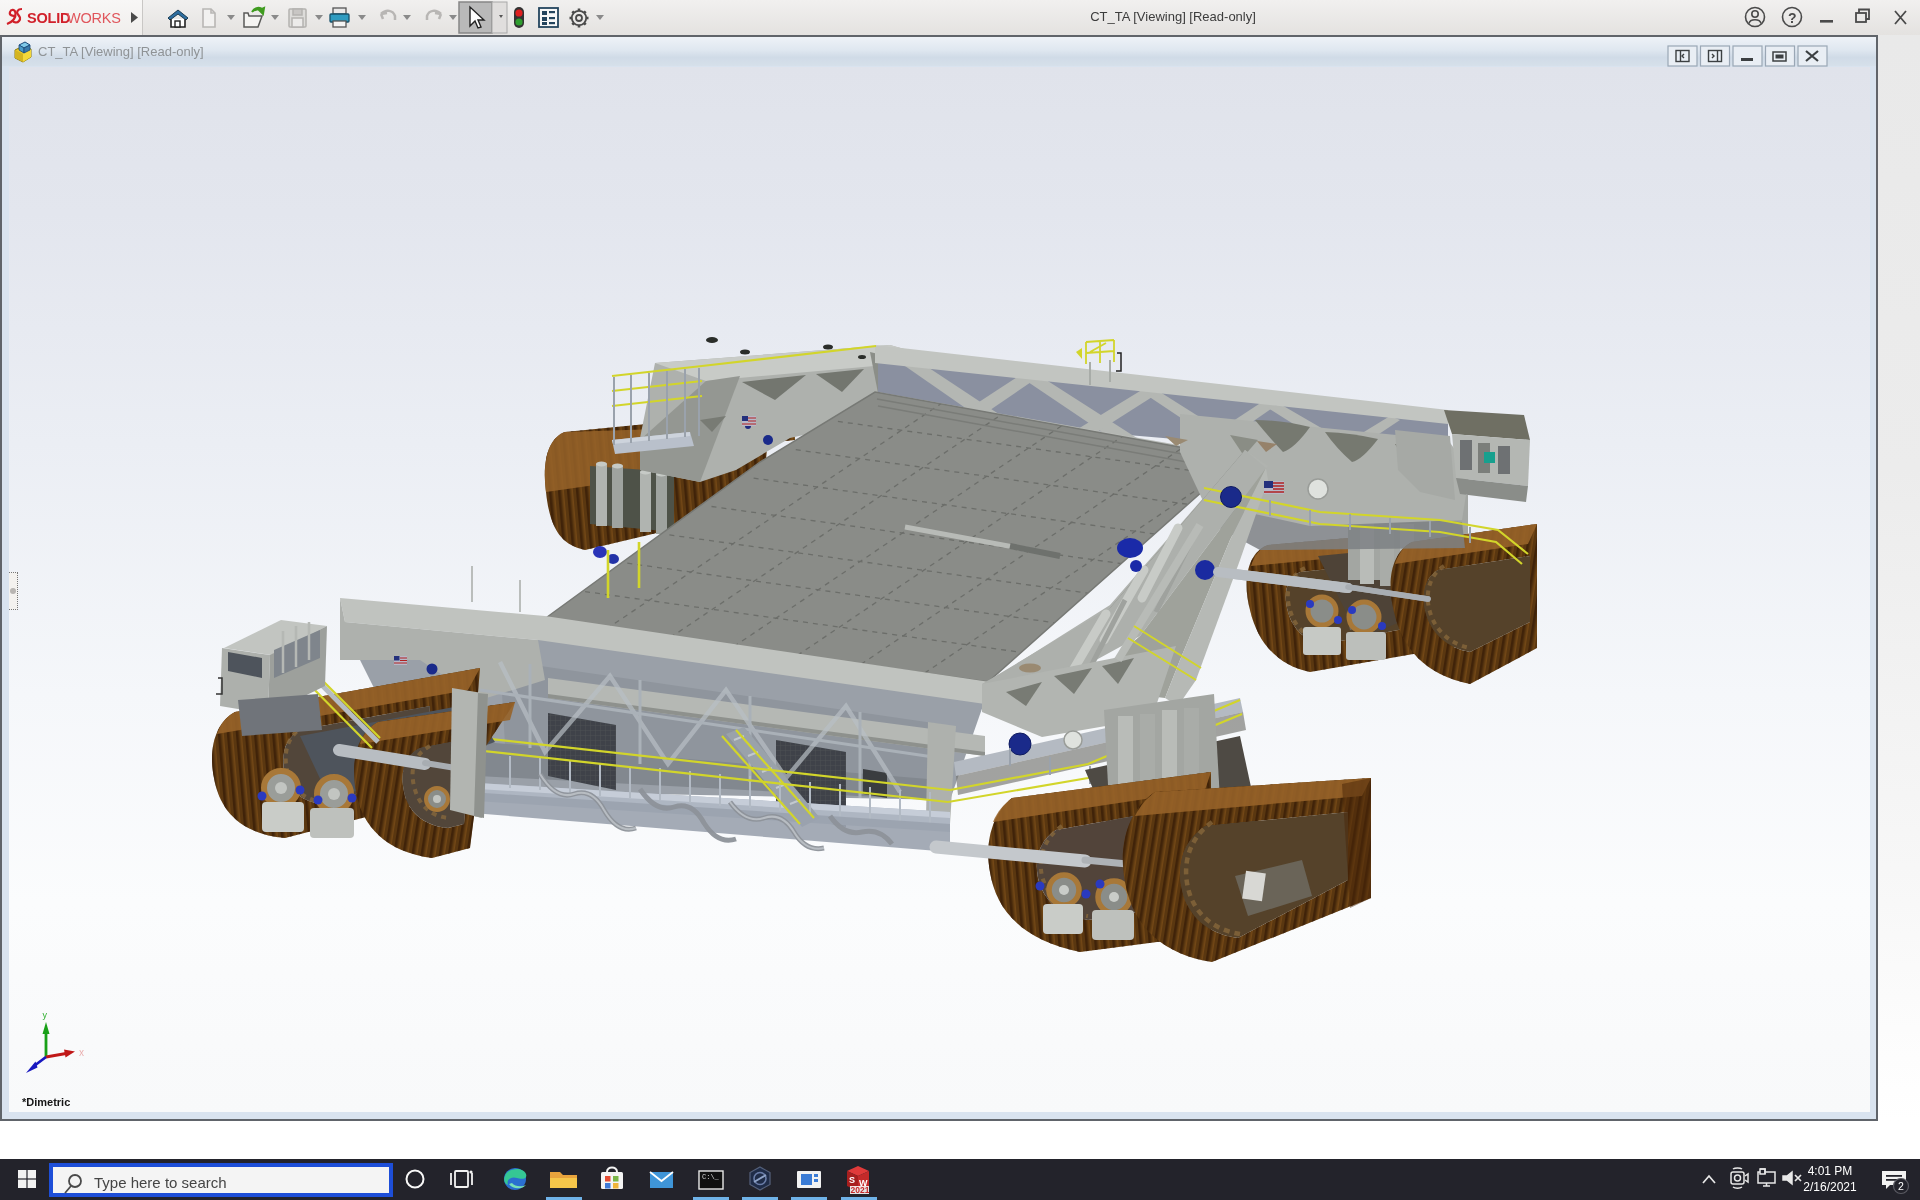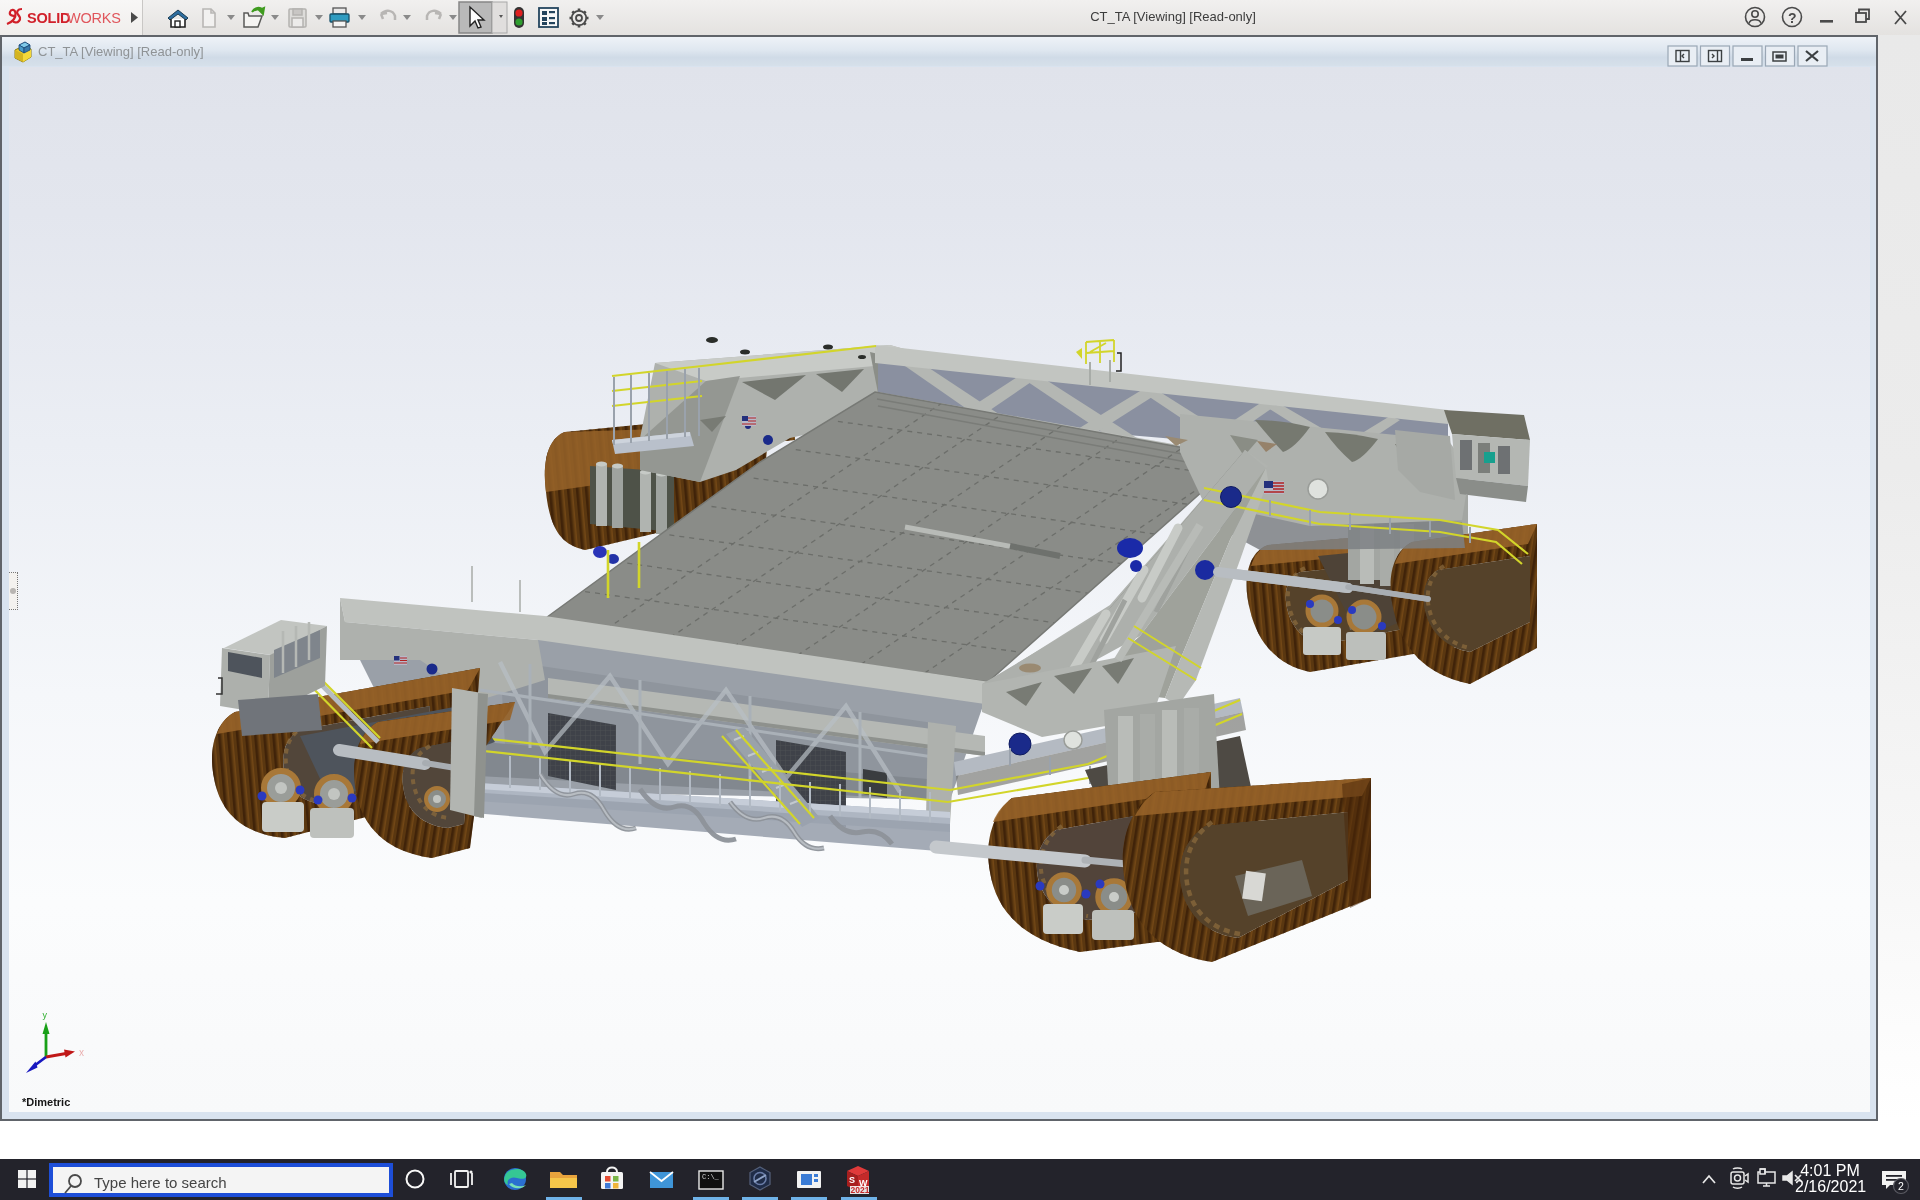--- a/index.html
+++ b/index.html
@@ -15,21 +15,21 @@
  background:linear-gradient(#eef2f7 0%,#dfe7f0 45%,#d0dbe7 70%,#d6e0ea 100%);}
 #viewport{position:absolute;left:7px;top:30px;width:1861px;height:1045px;overflow:hidden;
  background:linear-gradient(180deg,#e0e3eb 0%,#e3e6ee 14%,#ebeef4 36%,#f5f7fa 60%,#fbfcfd 80%,#f8f9fa 100%);}
 #mdi{position:absolute;left:1878px;top:35px;width:42px;height:1086px;
  background:linear-gradient(#e9e9e9 0%,#ececec 40%,#f8f8f8 80%,#ffffff 100%);}
 #taskbar{position:absolute;left:0;top:1159px;width:1920px;height:41px;background:#23232b;}
 #searchbox{position:absolute;left:49px;top:1163px;width:344px;height:34px;background:#f4f4f4;
  border:4px solid #1d4ed8;}
 #searchbox span{position:absolute;left:41px;top:7px;font-size:15px;color:#454545;}
 .tseg{position:absolute;top:1197px;height:3px;background:#6fb2e8;}
-#clock{position:absolute;left:1795px;top:1163px;width:70px;text-align:center;color:#fff;font-size:16px;line-height:16px;}
+#clock{position:absolute;left:1795px;top:1163px;width:70px;text-align:center;color:#fff;font-size:12px;line-height:16px;}
 </style>
 </head>
 <body>
 <div id="titlebar"></div>
 <div id="logoarea"></div>
 
 <svg width="1920" height="35" style="position:absolute;left:0;top:0;">
 
  <g stroke="#d1202a" fill="none" stroke-width="2.2">
   <path d="M 7 24 C 12 22 16 18 15.5 13 C 15 9 11 9 10 12 C 9 15 12.5 16.5 15.5 15.5"></path>

